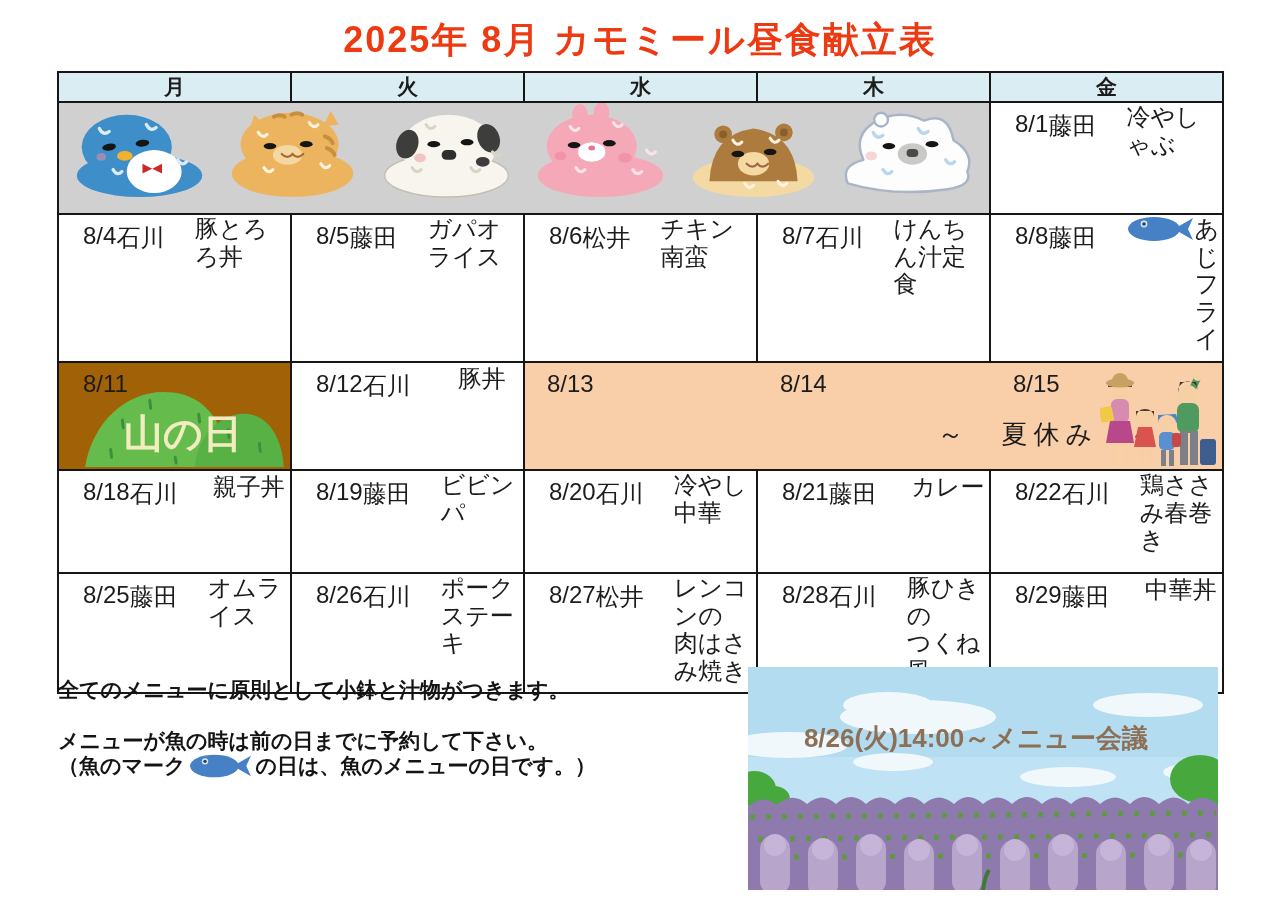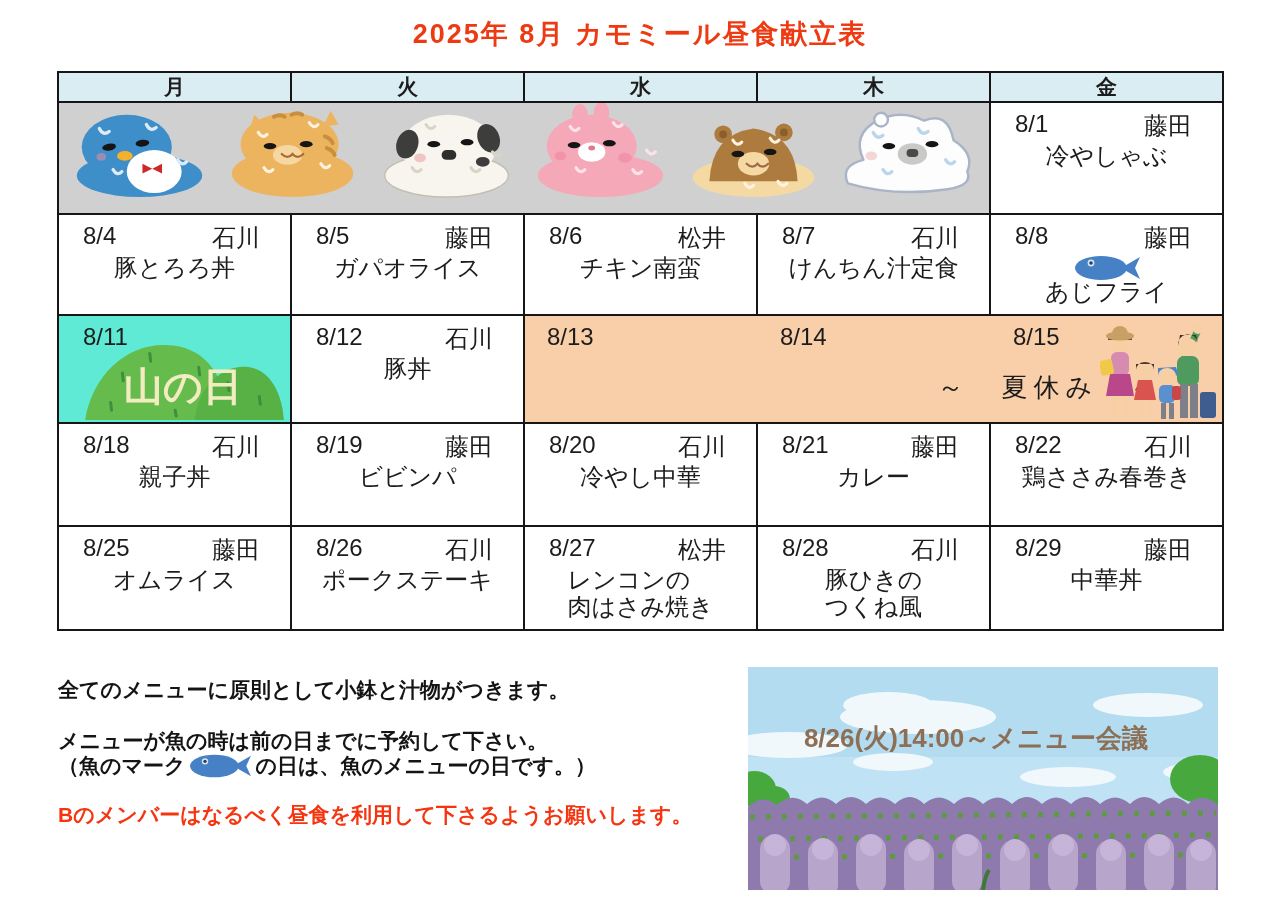--- a/index.html
+++ b/index.html
@@ -6,21 +6,21 @@
   body{
     width:1280px;height:905px;background:#ffffff;position:relative;
     font-family:"Liberation Sans","DejaVu Sans",sans-serif;
     -webkit-font-smoothing:antialiased;
   }
   .page{position:absolute;inset:0;overflow:hidden;}
 
   
   .title{
     position:absolute;top:16px;left:0;width:100%;text-align:center;
-    font-size:27px;font-weight:bold;color:#ee3a12;letter-spacing:2px;
+    font-size:36px;font-weight:bold;color:#ee3a12;letter-spacing:2px;
   }
 
   
   table.cal{
     position:absolute;left:57px;top:71px;width:1165px;
     border-collapse:collapse;table-layout:fixed;
   }
   table.cal col{width:233px;}
   table.cal th,table.cal td{
     border:2px solid #161616;padding:0;vertical-align:top;
@@ -29,33 +29,33 @@
   table.cal th{
     height:25px;background:#daedf2;font-size:21px;font-weight:bold;
     text-align:center;vertical-align:middle;
   }
   tr.r-animals{height:112px;}
   tr.r-w2{height:86px;}
   tr.r-w3{height:108px;}
   tr.r-w4{height:103px;}
   tr.r-w5{height:89px;}
 
-  .cell{height:100%;display:flex;flex-direction:column;}
+  .cell{height:100%;display:flex;}
   .cell-top{display:flex;justify-content:space-between;padding:7px 30px 0 24px;}
   .menu{
     flex:1;display:flex;align-items:center;justify-content:center;
     white-space:pre-line;line-height:1.15;padding-bottom:8px;
   }
   .fish-row{display:flex;justify-content:center;margin:-2px 0 -6px 0;}
 
   td.animals-cell{background:#d1d0d1;}
   .animals{height:100%;display:flex;align-items:center;justify-content:space-around;padding:0 4px;}
   .animals svg{display:block;}
 
-  td.holiday-cell{background:#5eead4;position:relative;margin-left:13px;}
+  td.holiday-cell{background:#a16207;position:relative;margin-left:13px;}
   .holiday-date{position:absolute;top:7px;left:24px;}
   .mountain{position:absolute;right:2px;bottom:2px;}
 
   td.vacation-cell{background:#f9cfa9;position:relative;}
   .vac-date{position:absolute;top:7px;font-size:24px;text-align:right;}
   .vac-d1{left:22px;}.vac-d2{left:255px;}.vac-d3{left:488px;}
   .vac-label{
     position:absolute;left:0;right:60px;top:54px;text-align:right;
     font-size:26px;letter-spacing:6px;margin-left:20px;
   }
@@ -458,21 +458,20 @@
   <div class="note note-3">
     <span>（魚のマーク</span>
     <svg width="66" height="30" viewBox="0 0 68 32" style="margin:0 2px;">
       <ellipse cx="28" cy="16" rx="26" ry="12" fill="#4681c6"></ellipse>
       <path d="M48,16 L67,5 L62,16 L67,27 Z" fill="#4681c6"></path>
       <circle cx="18" cy="11" r="3.4" fill="#d7e4f2"></circle>
       <circle cx="18" cy="11" r="1.8" fill="#27405e"></circle>
     </svg>
     <span>の日は、魚のメニューの日です。）</span>
   </div>
-  <div class="note warning warn-1">Bのメンバーはなるべく昼食を利用して下さるようお願いします。</div>
 
   <div class="banner">
     <svg width="470" height="223" viewBox="0 0 470 223">
       <rect x="0" y="0" width="470" height="223" fill="#b3dcf1"></rect>
       <rect x="0" y="90" width="470" height="60" fill="#c6e6f6" opacity="0.6"></rect>
       <g fill="#f0f8fc">
         <ellipse cx="170" cy="50" rx="78" ry="17"></ellipse>
         <ellipse cx="140" cy="38" rx="45" ry="13"></ellipse>
         <ellipse cx="400" cy="38" rx="55" ry="12"></ellipse>
         <ellipse cx="40" cy="78" rx="60" ry="13"></ellipse>

